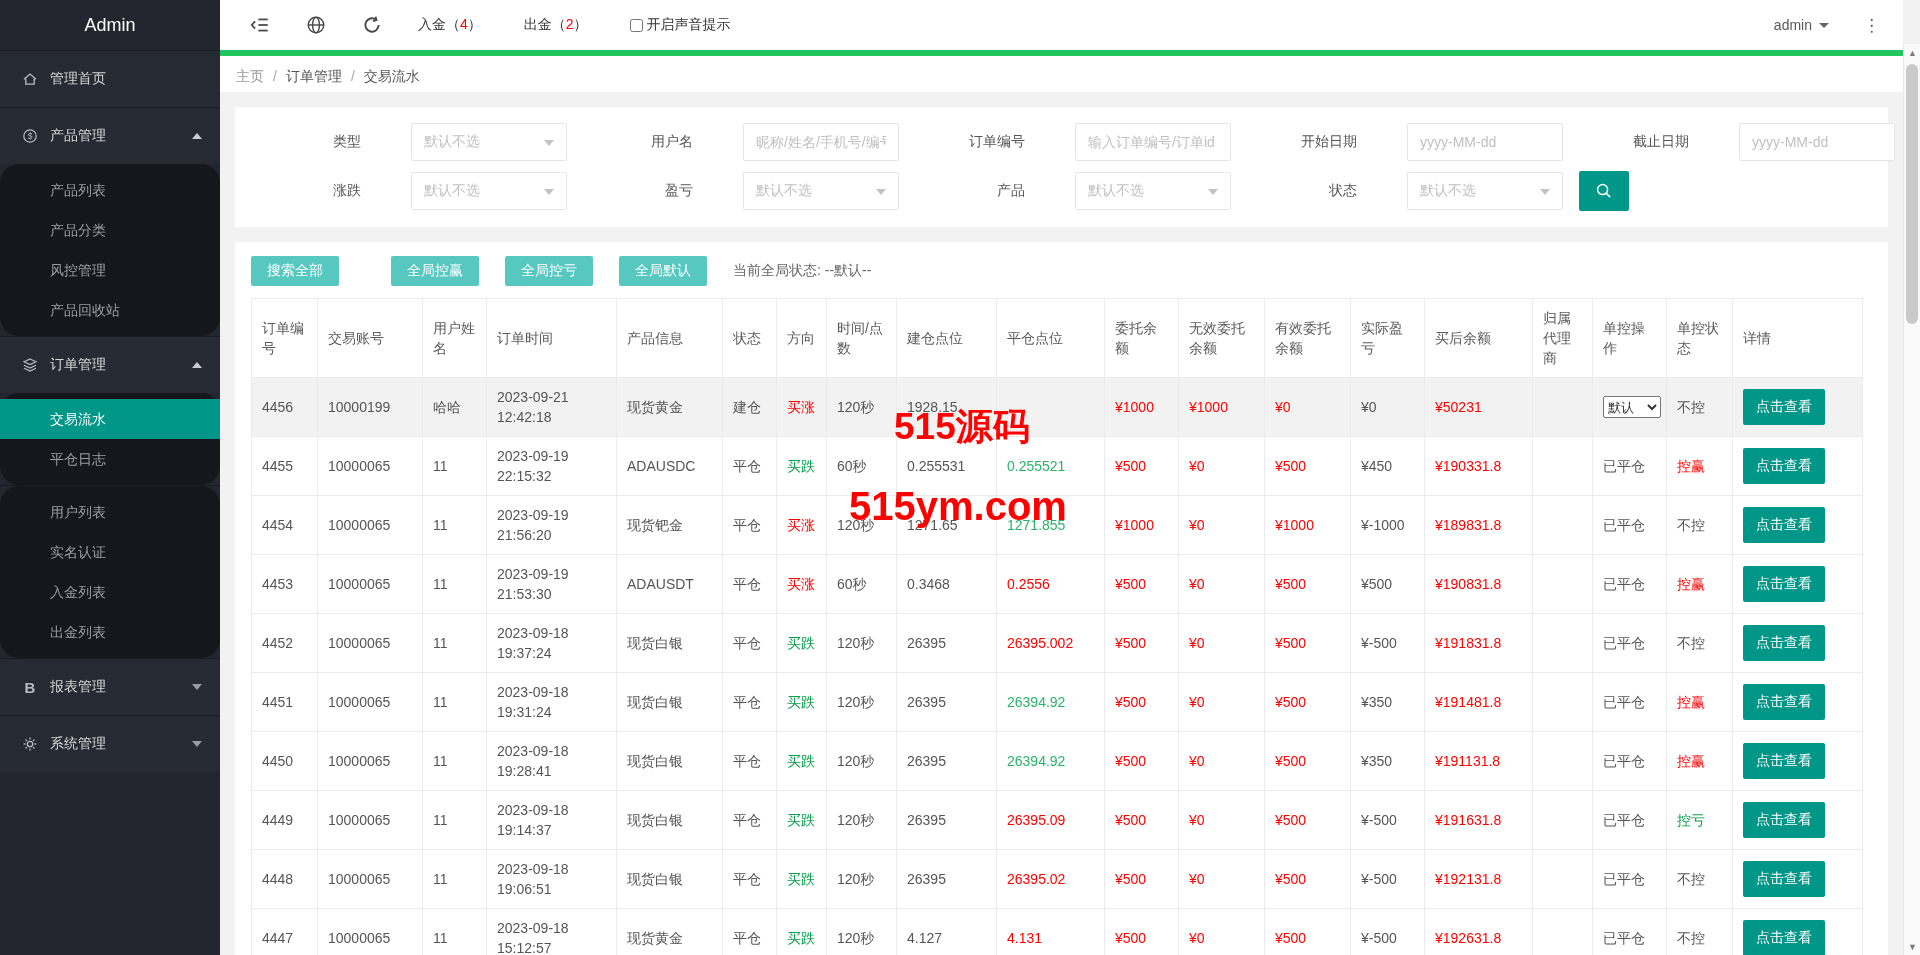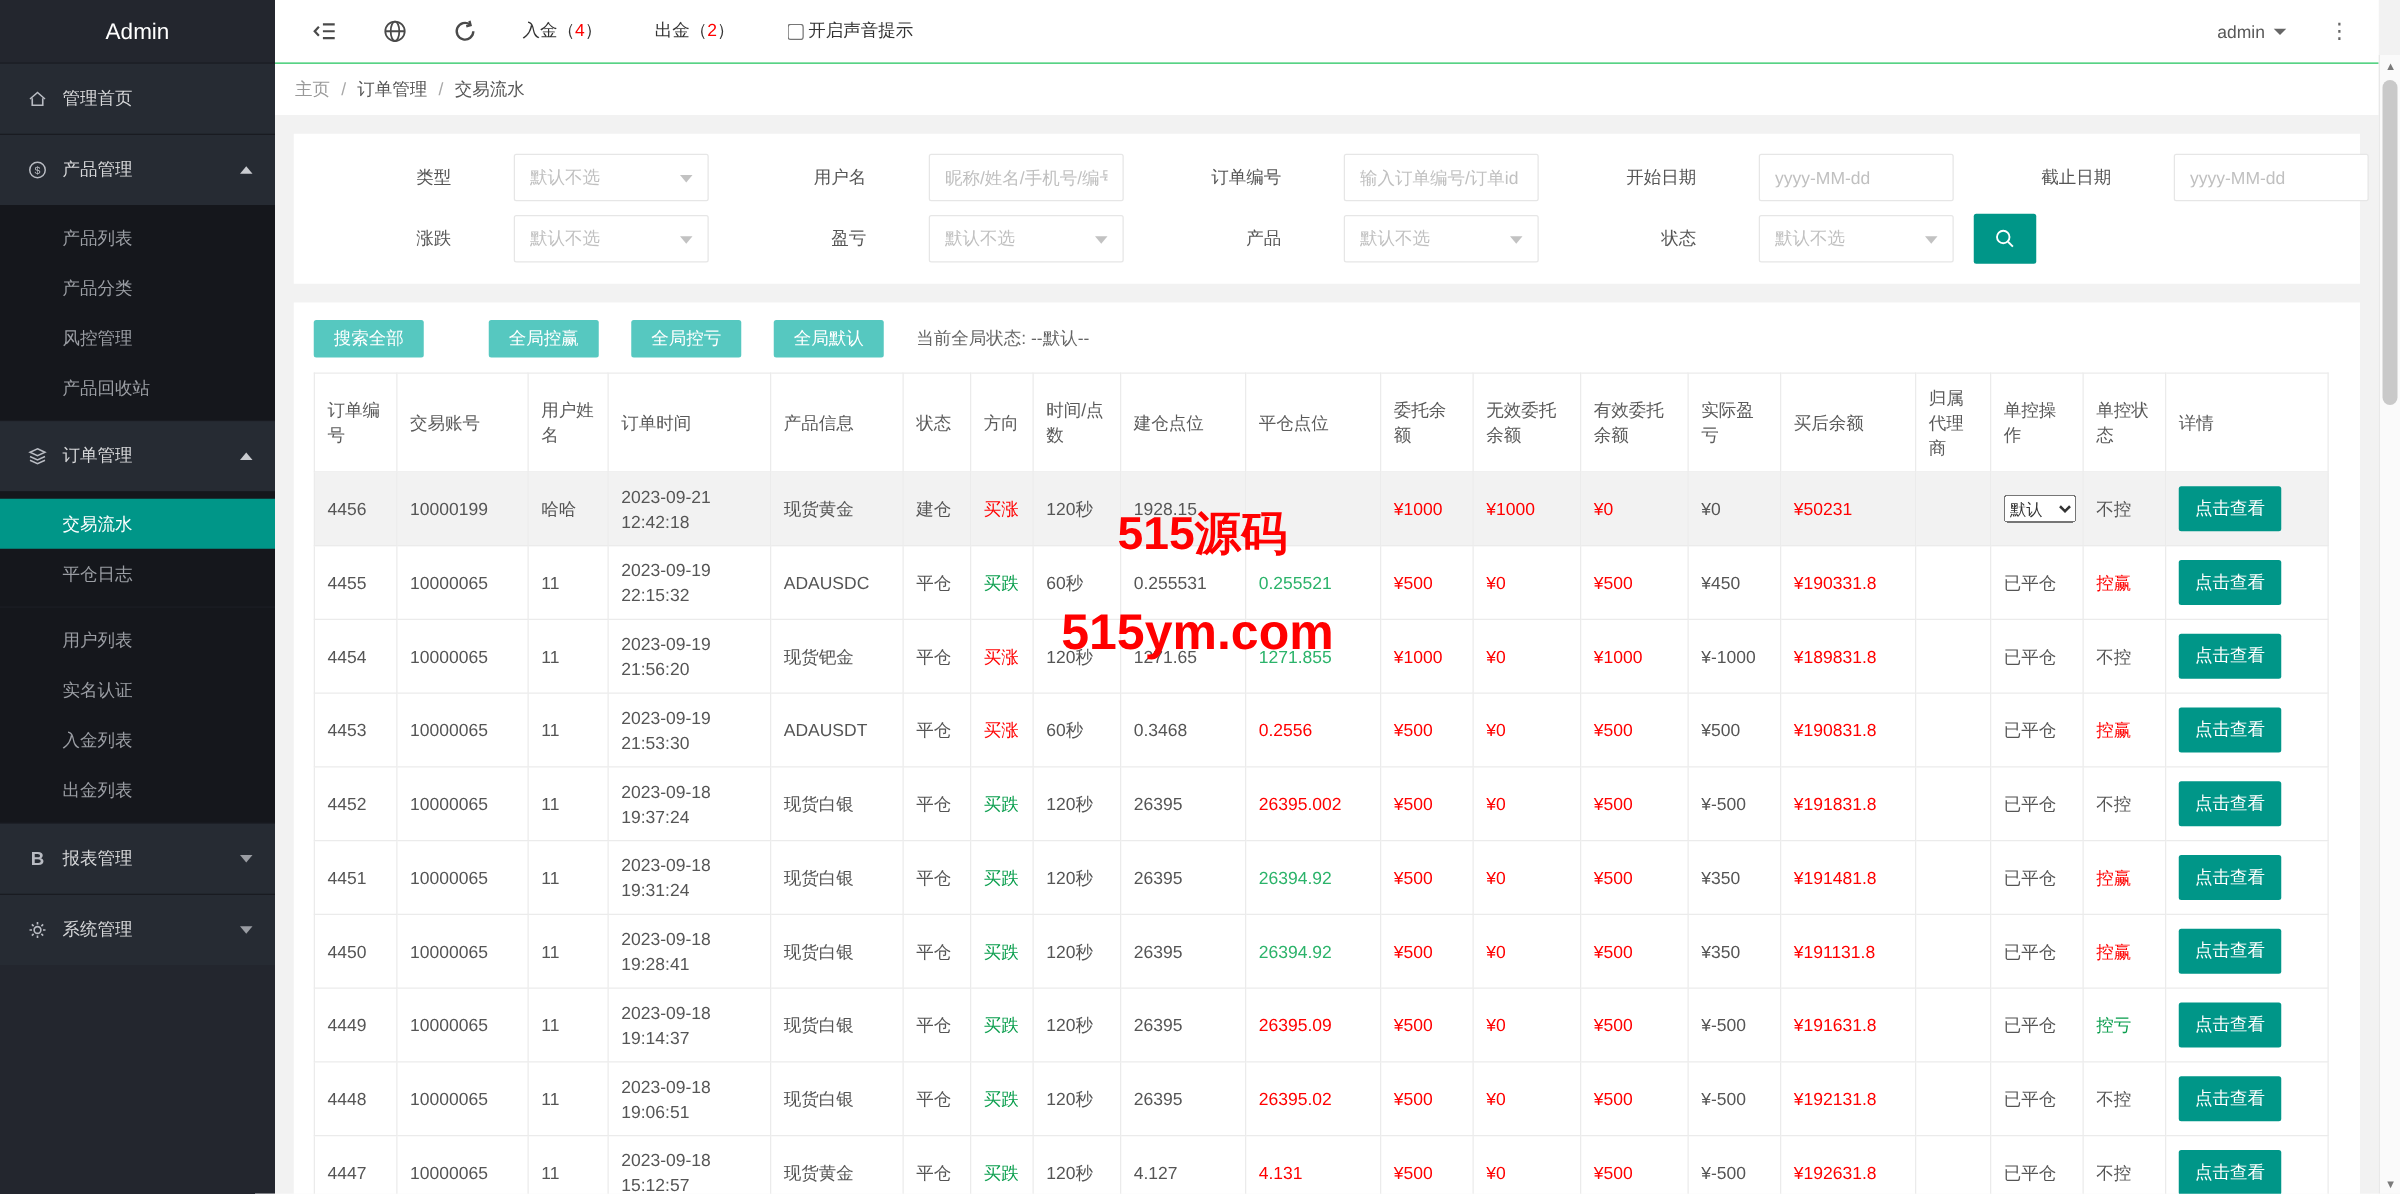--- a/index.html
+++ b/index.html
@@ -12,36 +12,36 @@
   .sidebar { position:absolute; left:0; top:0; width:220px; height:955px; background:#23262e; z-index:5; }
   .logo { height:50px; line-height:50px; text-align:center; color:#fff; font-size:18px; background:#23262e; }
   .m-group { border-top:1px solid rgba(0,0,0,.28); }
   .m-top { height:56px; display:flex; align-items:center; padding:0 18px 0 22px; color:#d6d7d9; cursor:pointer; background:#262b33; }
   .m-top .mi { width:16px; height:16px; margin-right:12px; display:inline-flex; align-items:center; justify-content:center; flex:0 0 16px; }
   .m-top .mi svg { width:16px; height:16px; }
   .m-top .b-icon { font-weight:bold; font-size:15px; color:#b8bbc2; }
   .m-arrow { margin-left:auto; width:0; height:0; }
   .arr-up   { border-left:5px solid transparent; border-right:5px solid transparent; border-bottom:6px solid #c9cbd0; }
   .arr-down { border-left:5px solid transparent; border-right:5px solid transparent; border-top:6px solid #9a9da3; }
-  .m-sub { background:#15171c; padding:6px 0; }
+  .m-sub { background:#15171c; padding:6px 0;border-radius:19px; }
   .m-sub-item { height:40px; line-height:40px; padding-left:50px; color:#9b9ea4; cursor:pointer; }
   .m-sub-item.active { background:#009688; color:#fff; }
   
   .main { position:absolute; left:220px; top:0; width:1683px; }
   .topbar { height:50px; background:#fff; display:flex; align-items:center; padding:0 22px 0 30px; }
   .tb-icon { width:20px; height:20px; margin-right:36px; display:inline-flex; align-items:center; cursor:pointer; }
   .tb-item { color:#333; margin-right:42px; cursor:pointer; white-space:nowrap;text-align:right; }
   .tb-item .cnt { color:#ff0000; }
   .tb-sound { display:flex; align-items:center; color:#333; }
   .tb-sound input { width:13px; height:13px; margin-right:4px; }
   .tb-right { margin-left:auto; display:flex; align-items:center; color:#595959; }
   .tb-user { margin-right:34px; cursor:pointer; display:flex; align-items:center; }
   .caret-down { width:0; height:0; border-left:5px solid transparent; border-right:5px solid transparent; border-top:5px solid #666; margin-left:7px; }
   .tb-more { font-size:17px; color:#666; cursor:pointer; letter-spacing:1px; }
-  .crumb-bar { height:42px; background:#fff; border-top:1px solid #22c55e; line-height:41px; padding-left:16px; font-size:14px; }
+  .crumb-bar { height:42px; background:#fff; border-top:6px solid #22c55e; line-height:41px; padding-left:16px; font-size:14px; }
   .crumb-link { color:#999; cursor:pointer; }
   .crumb-sep { color:#a8a8a8; margin:0 9px; }
   .crumb-cur { color:#555; }
   .content { padding:15px; }
   .card { background:#fff; }
   
   .filter-card { padding:16px 0; margin-bottom:15px; }
   .f-row { display:flex; align-items:center; padding:0 0 0 0; margin-bottom:10px; }
   .f-row:last-child { margin-bottom:0; }
   .f-group { display:flex; align-items:center; width:302px; margin-left:30px; flex:0 0 auto;gap:40px; }

